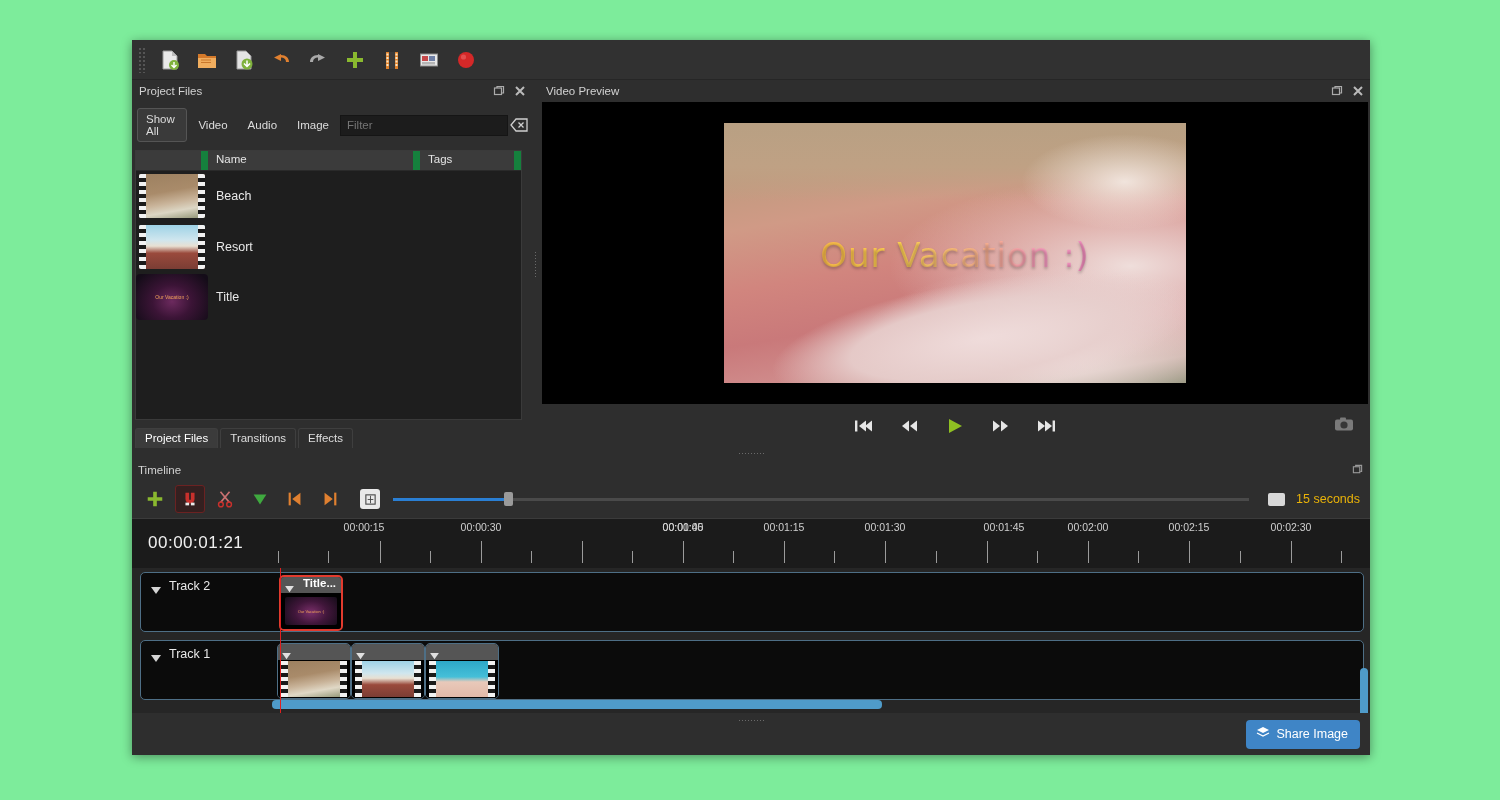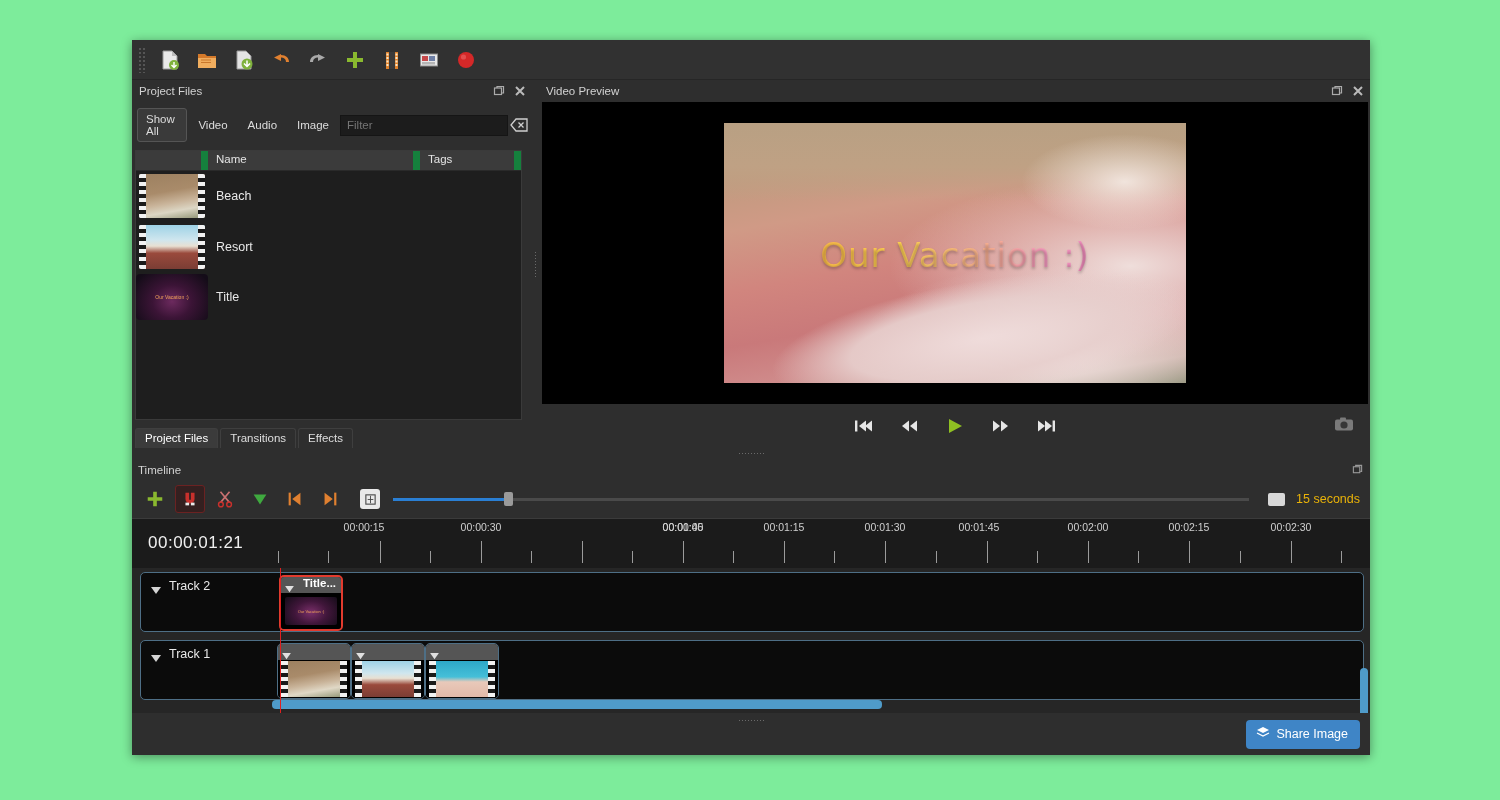--- a/index.html
+++ b/index.html
@@ -514,21 +514,21 @@
 
     <div class="ruler">
       <div class="timecode">00:00:01:21</div>
 
       <div class="rmark" style="left:232px">00:00:15</div>
       <div class="rmark" style="left:349px">00:00:30</div>
       <div class="rmark" style="left:551px">00:00:45</div>
       <div class="rmark" style="left:551px">00:01:00</div>
       <div class="rmark" style="left:652px">00:01:15</div>
       <div class="rmark" style="left:753px">00:01:30</div>
-      <div class="rmark" style="left:847px">00:01:45</div>
+      <div class="rmark" style="left:872px">00:01:45</div>
       <div class="rmark" style="left:956px">00:02:00</div>
       <div class="rmark" style="left:1057px">00:02:15</div>
       <div class="rmark" style="left:1159px">00:02:30</div>
 
       <div class="rtick major" style="left:248px"></div>
       <div class="rtick minor" style="left:298px"></div>
       <div class="rtick major" style="left:349px"></div>
       <div class="rtick minor" style="left:399px"></div>
       <div class="rtick major" style="left:450px"></div>
       <div class="rtick minor" style="left:500px"></div>

